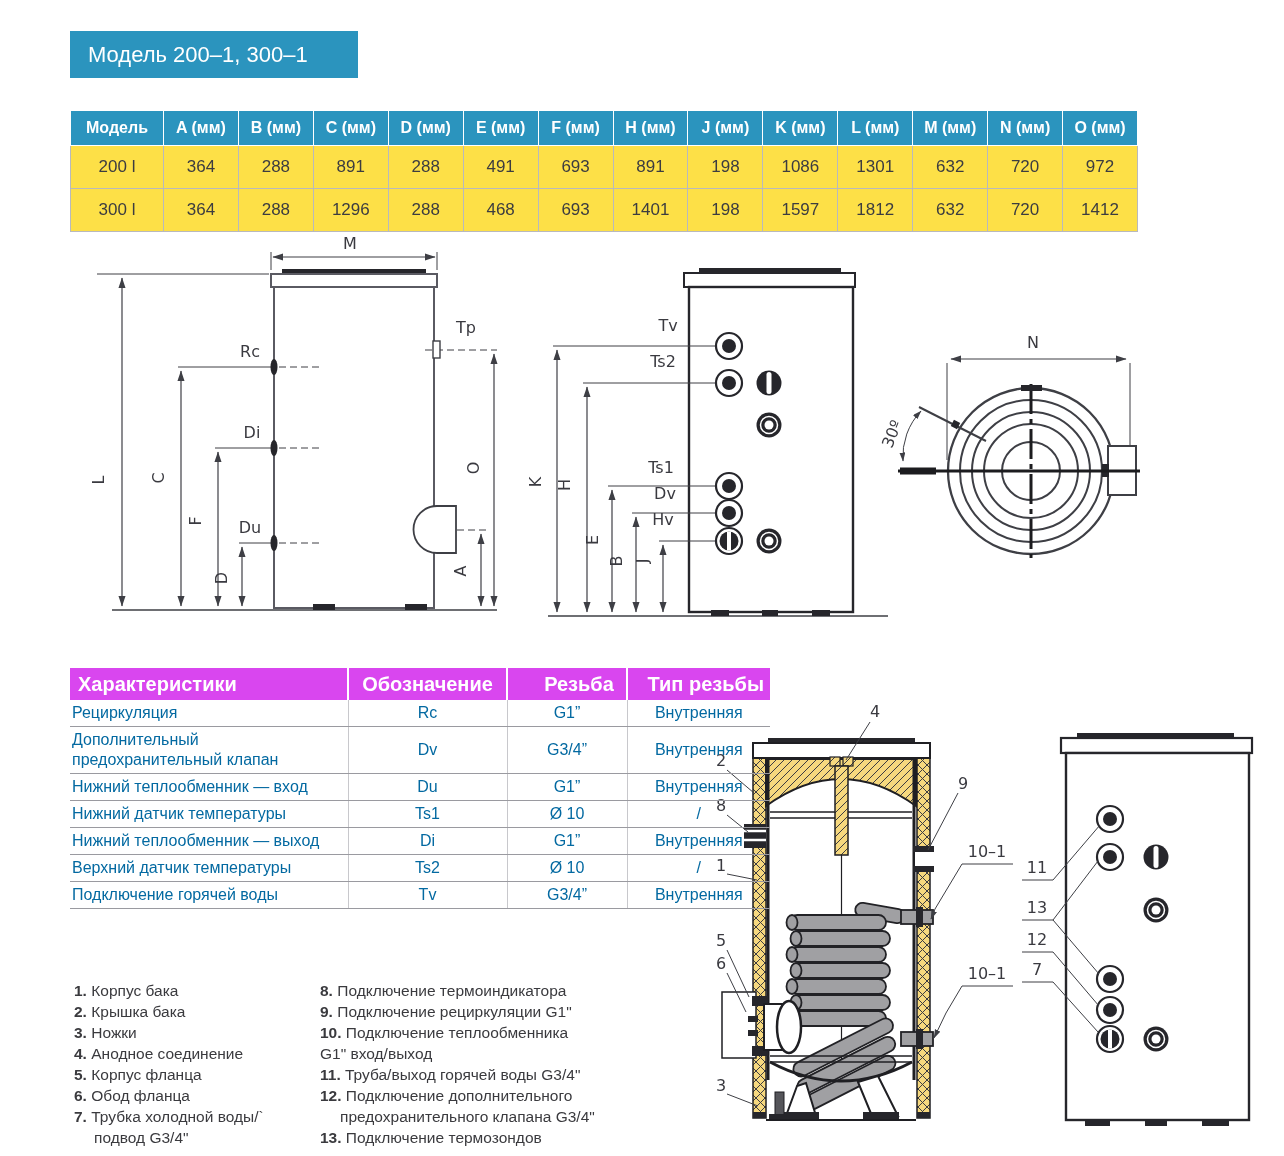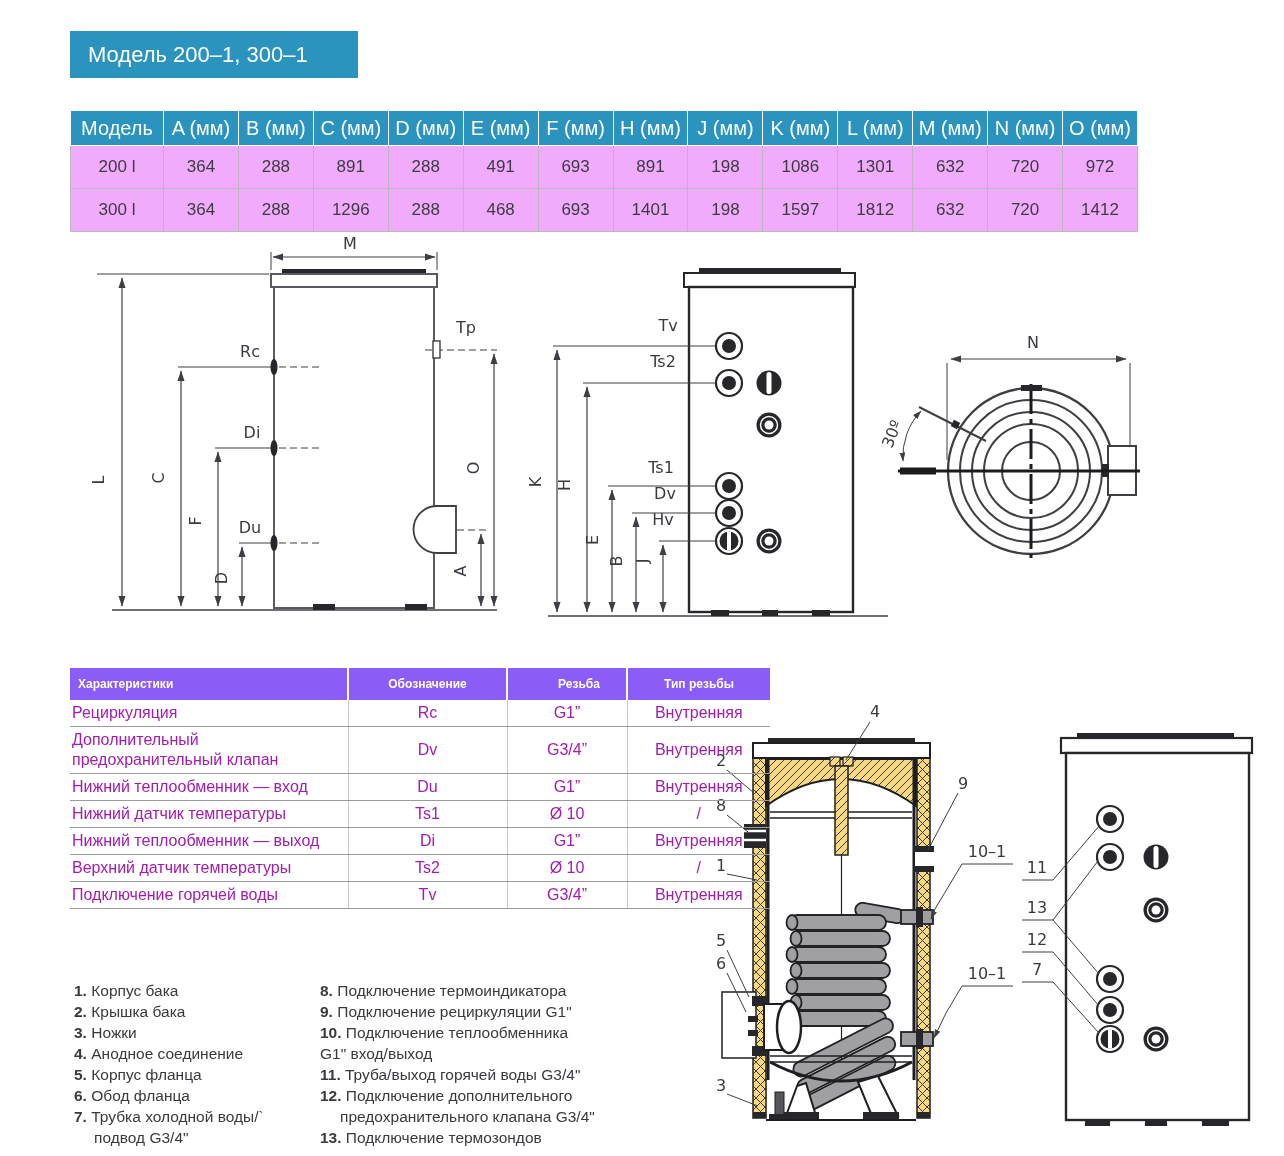--- a/index.html
+++ b/index.html
@@ -4,34 +4,34 @@
 <style>
   html,body{margin:0;padding:0;}
   body{width:1284px;height:1156px;position:relative;background:#fff;
        font-family:"Liberation Sans",sans-serif;color:#3a3a3e;overflow:hidden;}
   .banner{position:absolute;left:70px;top:31px;width:288px;height:47px;background:#2b94be;
           color:#fff;font-size:22px;font-weight:normal;display:flex;align-items:center;
           padding-left:18px;box-sizing:border-box;}
   
   .dtab-wrap{position:absolute;left:70px;top:110px;width:1068px;}
   table{border-collapse:collapse;table-layout:fixed;width:100%;}
-  .dtab th{background:#2b94be;color:#fff;font-size:20px;font-weight:normal;height:34px;
+  .dtab th{background:#2b94be;color:#fff;font-size:16px;font-weight:bold;height:34px;
            border:1px solid #fff;padding:0;}
   .dtab th:first-child{width:92px;}
-  .dtab td{border:1px solid #b9b9bd;height:40px;text-align:center;font-size:17px;color:#3c3c40;background:#f0abfc;}
+  .dtab td{border:1px solid #b9b9bd;height:40px;text-align:center;font-size:17px;color:#3c3c40;background:#fde047;}
   
   .ctab-wrap{position:absolute;left:70px;top:668px;width:620px;}
-  .ctab th{background:#8b5cf6;color:#fff;font-size:12px;font-weight:bold;height:28px;
+  .ctab th{background:#d946ef;color:#fff;font-size:20px;font-weight:bold;height:28px;
            border-left:2px solid #fff;padding:2px 6px;}
   .ctab th:first-child{border-left:none;text-align:left;padding-left:8px;width:263px;}
   .ctab th:nth-child(2){width:145px;}
   .ctab th:nth-child(3){width:82px;padding-left:30px;}
-  .ctab th:nth-child(4){width:130px;}
+  .ctab th:nth-child(4){width:130px;text-align:right;}
   .ctab td{border-bottom:1px solid #9a9aa0;border-left:1px solid #c8c8cc;font-size:16px;
-           color:#a21caf;text-align:center;padding:3px 6px;line-height:20px;}
+           color:#0369a1;text-align:center;padding:3px 6px;line-height:20px;}
   .ctab td:first-child{border-left:none;text-align:left;padding-left:2px;}
   
   .legend{position:absolute;top:980px;font-size:15.5px;line-height:21px;color:#3a3a3e;}
   .legend.l1{left:74px;width:240px;}
   .legend.l2{left:320px;width:300px;}
   .lg-line b{font-weight:bold;}
   .lg-line.ind{padding-left:20px;}
   
   svg.draw{position:absolute;}
   svg.draw text{font-family:"DejaVu Sans","Liberation Sans",sans-serif;font-size:16px;fill:#3a3a40;}

